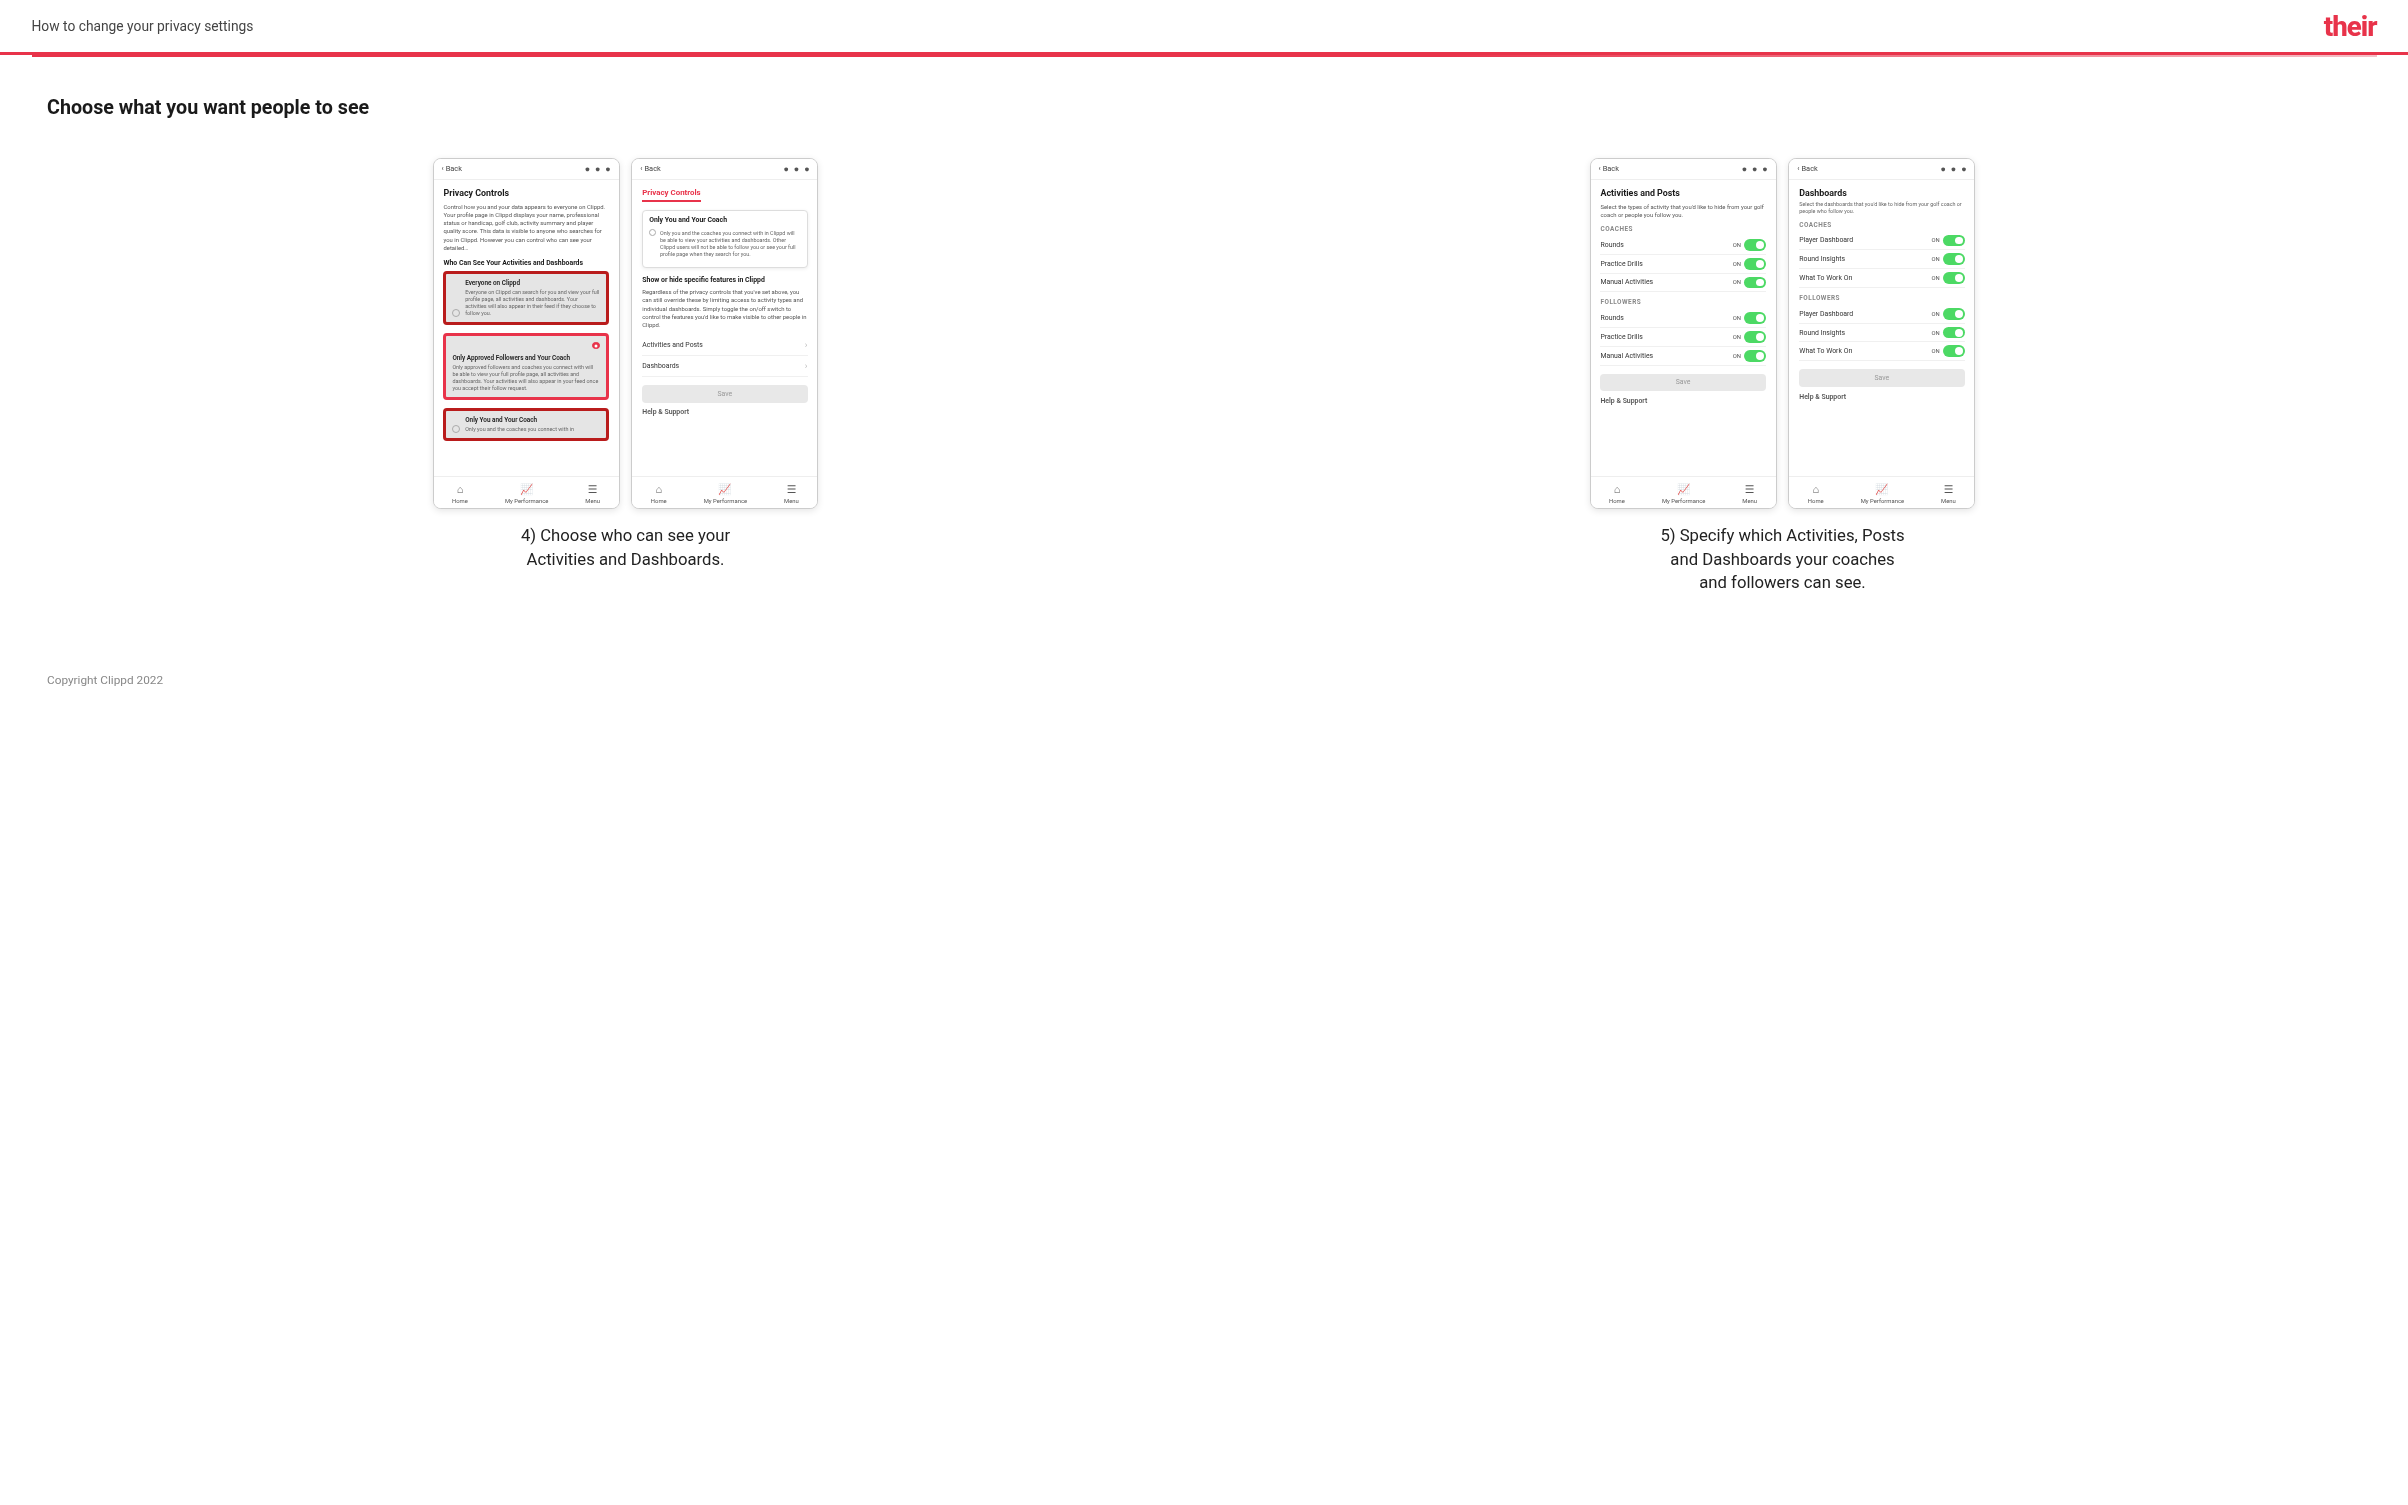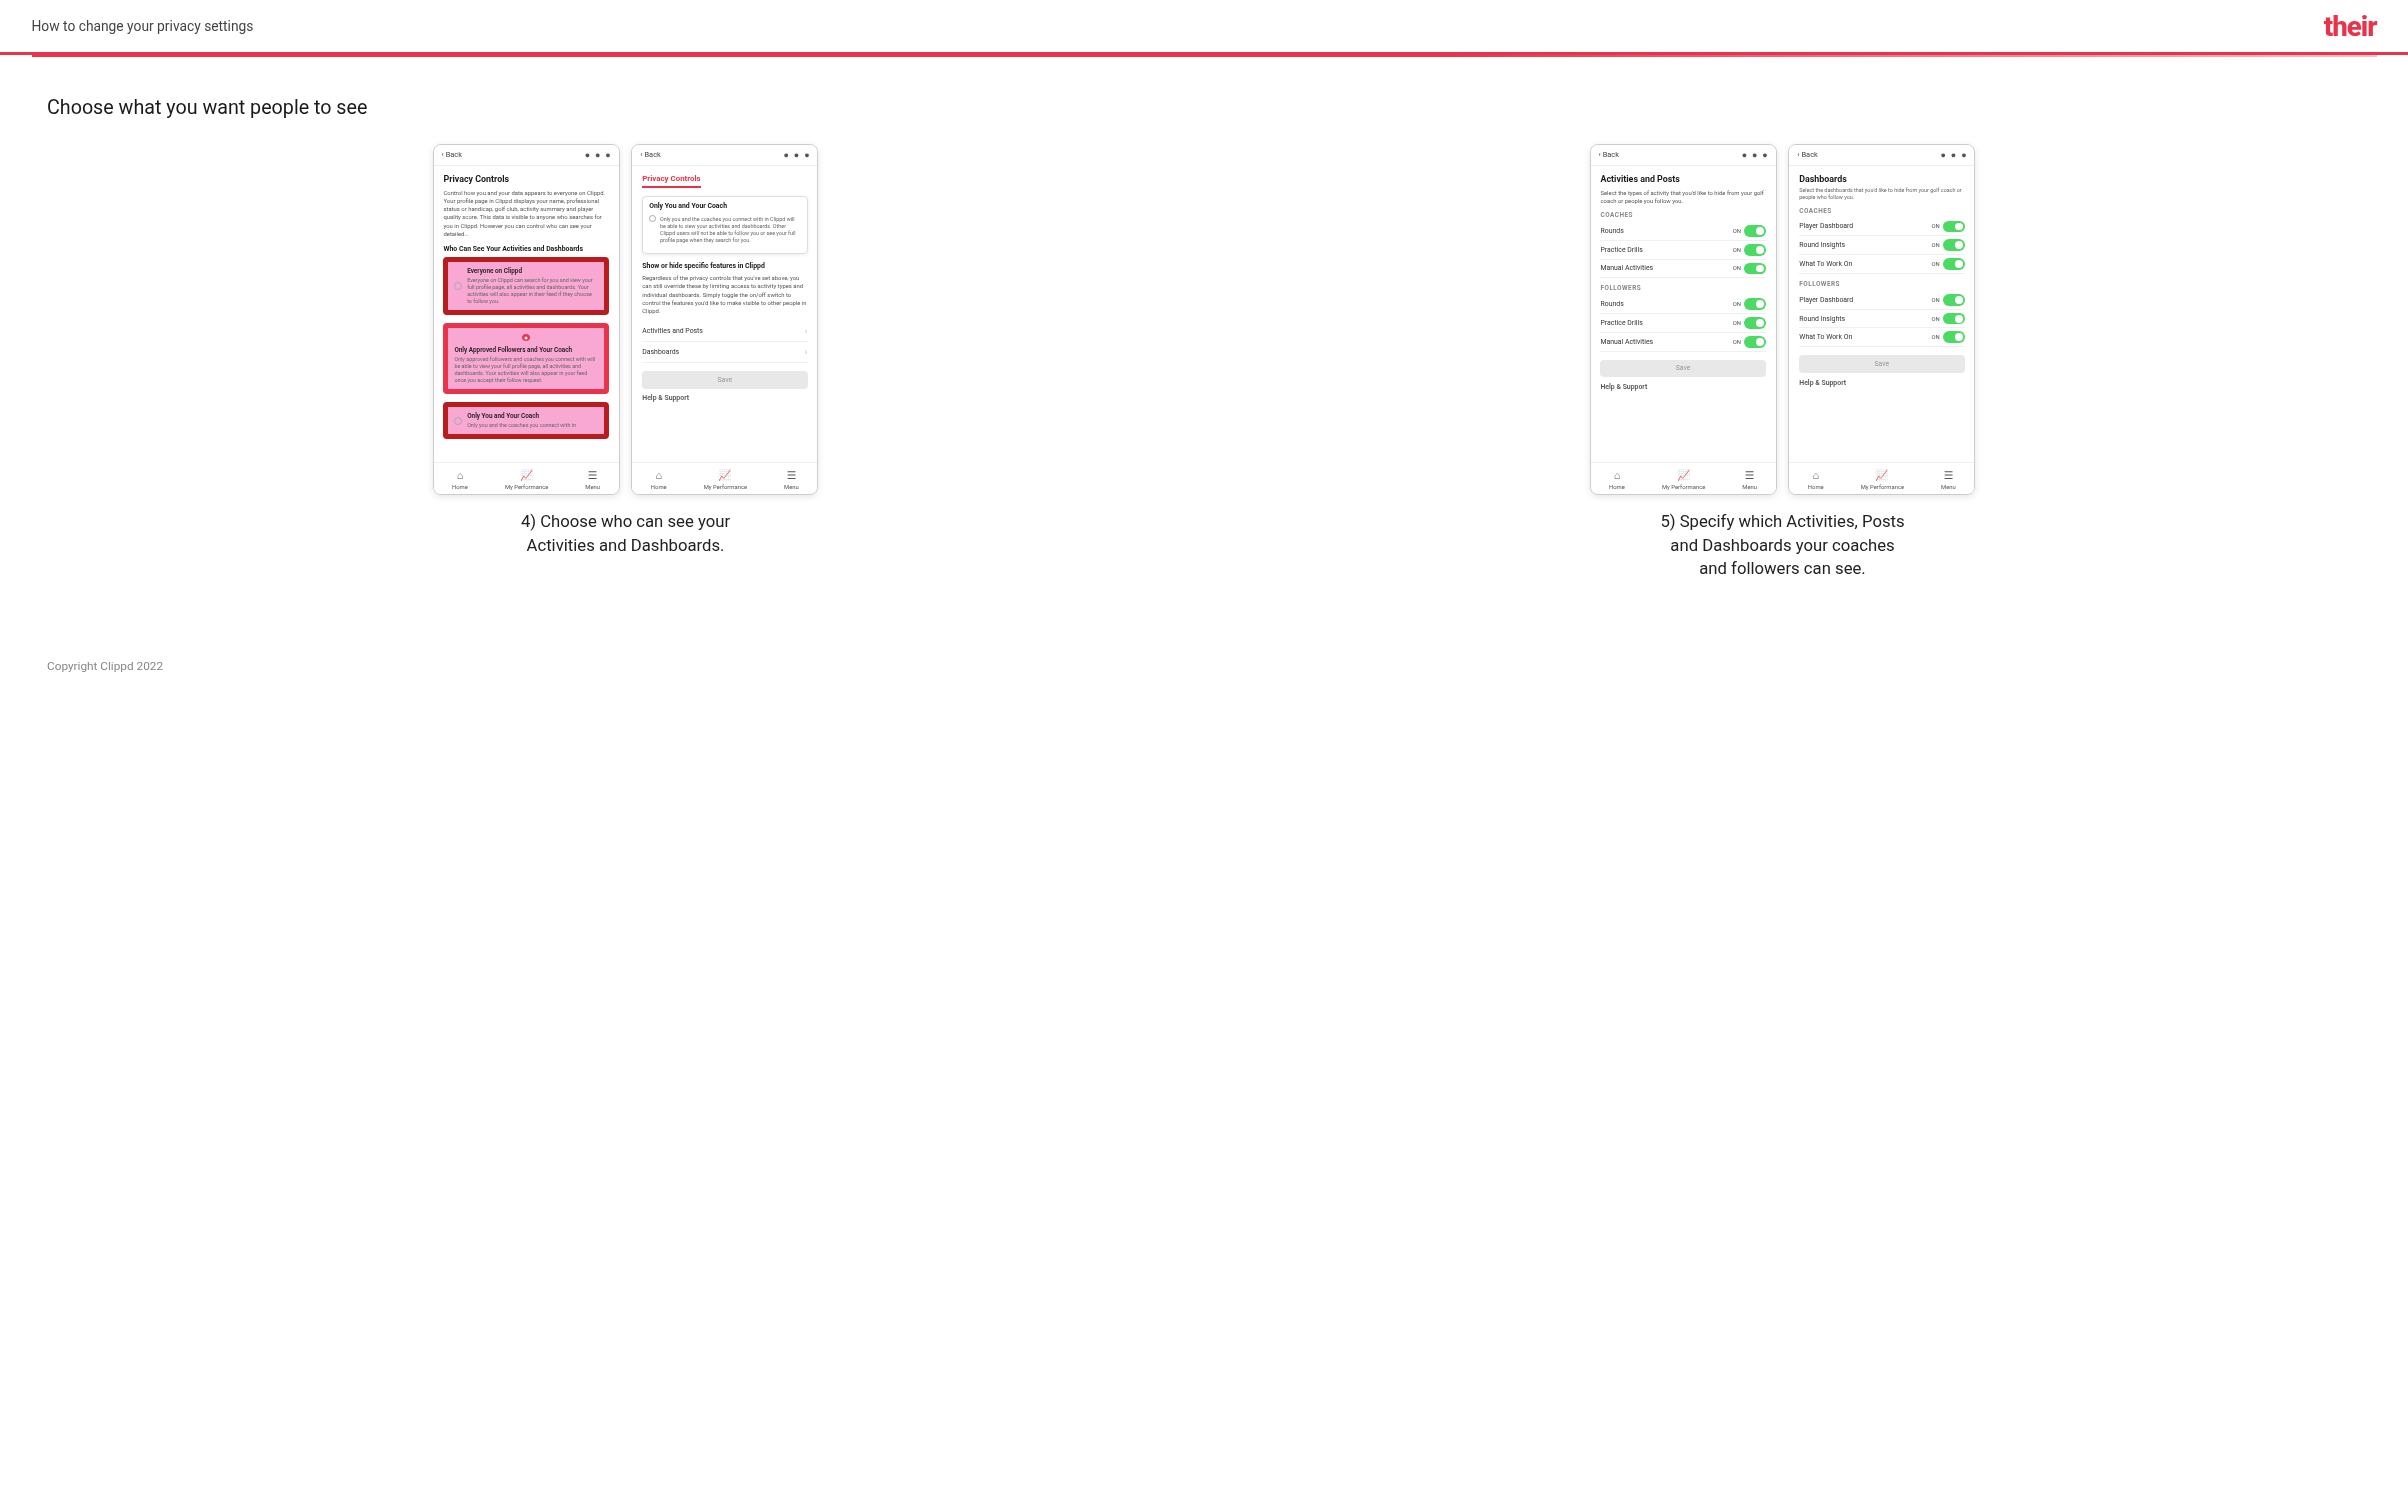--- a/index.html
+++ b/index.html
@@ -45,23 +45,23 @@
     }
 
     .page-heading {
       font-size: 29.6px;
       font-weight: 800;
       color: #1a1a1a;
       margin-bottom: 5.9px;
     }
     .page-subheading {
       font-size: 19.7px;
-      font-weight: 400;
+      font-weight: 700;
       color: #1a1a1a;
-      margin-bottom: 25px;
+      margin-bottom: 39px;
     }
 
     
     .mockups-row {
       display: flex;
       gap: 0;
       justify-content: space-between;
       align-items: flex-start;
     }
 
@@ -141,27 +141,27 @@
     .phone-subsection-title {
       font-size: 6.9px;
       font-weight: 700;
       color: #1a1a1a;
       margin: 6.9px 0 3.9px;
     }
 
     
     .radio-option {
       display: flex;
-      align-items: center;
+      align-items: flex-end;
       gap: 4.9px;
       margin-bottom: 7.9px;
       padding: 4.9px 5.9px;
-      border: 5px solid #b91c1c;
+      border: 3px solid #b91c1c;
       border-radius: 3.9px;
-      background: #f9a8d4;
+      background: #e5e5e5;
     }
     .radio-option.selected {
       border-color: #e8334a;
       flex-direction: column;
     }
     .radio-circle {
       width: 7.9px;
       height: 7.9px;
       border-radius: 50%;
       border: 1.5px solid #aaa;

